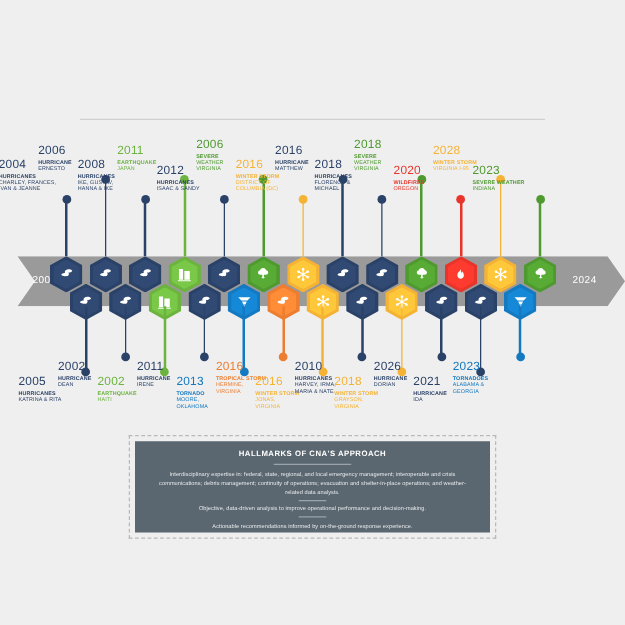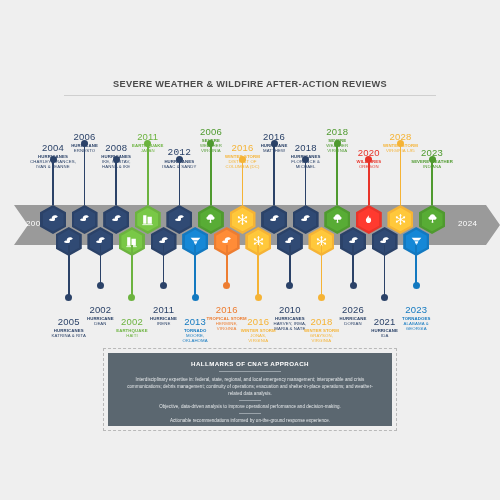--- a/index.html
+++ b/index.html
@@ -45,21 +45,21 @@
   .hex-in{
     position:absolute;width:21px;height:23.5px;
     clip-path:polygon(50% 0%,100% 25%,100% 75%,50% 100%,0% 75%,0% 25%);
     display:flex;align-items:center;justify-content:center;
   }
   .hex svg{position:relative;width:13px;height:13px;display:block;}
 
   .stem{position:absolute;width:1.6px;left:-0.8px;}
   .dot{position:absolute;width:7px;height:7px;border-radius:50%;left:-3.5px;}
 
-  .lbl{position:absolute;text-align:center;width:108px;left:-54px;margin-top:16px;}
+  .lbl{position:absolute;width:108px;left:-54px;}
   .lbl .yr{font-size:9.5px;letter-spacing:.2px;line-height:11px;}
   .lbl .ev{font-size:4.3px;font-weight:bold;line-height:5.1px;letter-spacing:.12px;text-transform:uppercase;margin-top:1px;}
   .lbl .sub{font-size:4.3px;line-height:5.1px;letter-spacing:.12px;text-transform:uppercase;}
 
   
   .panel-outer{
     position:absolute;left:103px;top:348px;width:294px;height:83px;
     border:1px dashed #b9b9b9;box-sizing:border-box;padding:4px;
   }
   .panel{
@@ -76,21 +76,20 @@
   .panel p{
     margin:0;font-size:4.5px;line-height:7px;letter-spacing:.05px;color:#e6e9eb;
   }
   .panel .prule2{width:22px;height:1px;background:#9aa3aa;margin:3px auto 2.5px auto;}
 </style>
 </head>
 <body>
 
 <div class="page">
 
-  <div class="title">SEVERE WEATHER &amp; WILDFIRE AFTER-ACTION REVIEWS</div>
   <div class="title-rule"></div>
 
   <div class="band">
     <svg width="500" height="40" viewBox="0 0 500 40">
       <polygon points="14,0 486,0 500,20 486,40 14,40 28,20" fill="#9a9a9a"></polygon>
     </svg>
     <div class="band-year left">2004</div>
     <div class="band-year right">2024</div>
   </div>
 
@@ -227,21 +226,21 @@
         <div class="hex" style="top: 205px; background: rgb(43, 66, 104);">
           <div class="hex-in" style="background: rgb(43, 66, 104); filter: brightness(1.12);"></div>
           <svg viewBox="0 0 24 24" fill="#ffffff">
             <path d="M20 6.5c-2.4-2.6-7.2-2.9-9.8-.6-1.4 1.2-1.7 2.9-.7 4.2-2.6-.5-5 .6-5.8 2.6 2.4 2.6 7.2 2.9 9.8.6 1.4-1.2 1.7-2.9.7-4.2 2.6.5 5-.6 5.8-2.6z" fill="#ffffff"></path>
             <circle cx="12" cy="12" r="2.6" fill="#ffffff"></circle>
           </svg>
         </div>
         <div class="stem" style="background: rgb(43, 66, 104); top: 159px; height: 46px;"></div>
         <div class="dot" style="background: rgb(43, 66, 104); top: 155.5px;"></div>
         <div class="lbl" style="top: 130.8px;">
-          <div class="yr" style="color: rgb(43, 66, 104); font-family: Liberation Mono, monospace;">2012</div>
+          <div class="yr" style="color: rgb(43, 66, 104);">2012</div>
           <div class="ev" style="color: rgb(43, 66, 104);">HURRICANES</div>
           <div class="sub" style="color: rgb(43, 66, 104);">ISAAC &amp; SANDY</div>
         </div>
       </div>
       <div class="node" style="left: 195.125px; top: 0px;">
         <div class="hex" style="top: 227px; background: rgb(19, 121, 192);">
           <div class="hex-in" style="background: rgb(19, 121, 192); filter: brightness(1.12);"></div>
           <svg viewBox="0 0 24 24" fill="#ffffff">
             <path d="M3 5h18l-4.5 5H7.5L3 5zm5.5 6.6h7L13.6 16h-3.2L8.5 11.6zM11 17.4h2L12 21.5l-1-4.1z" fill="#ffffff"></path>
           </svg>

